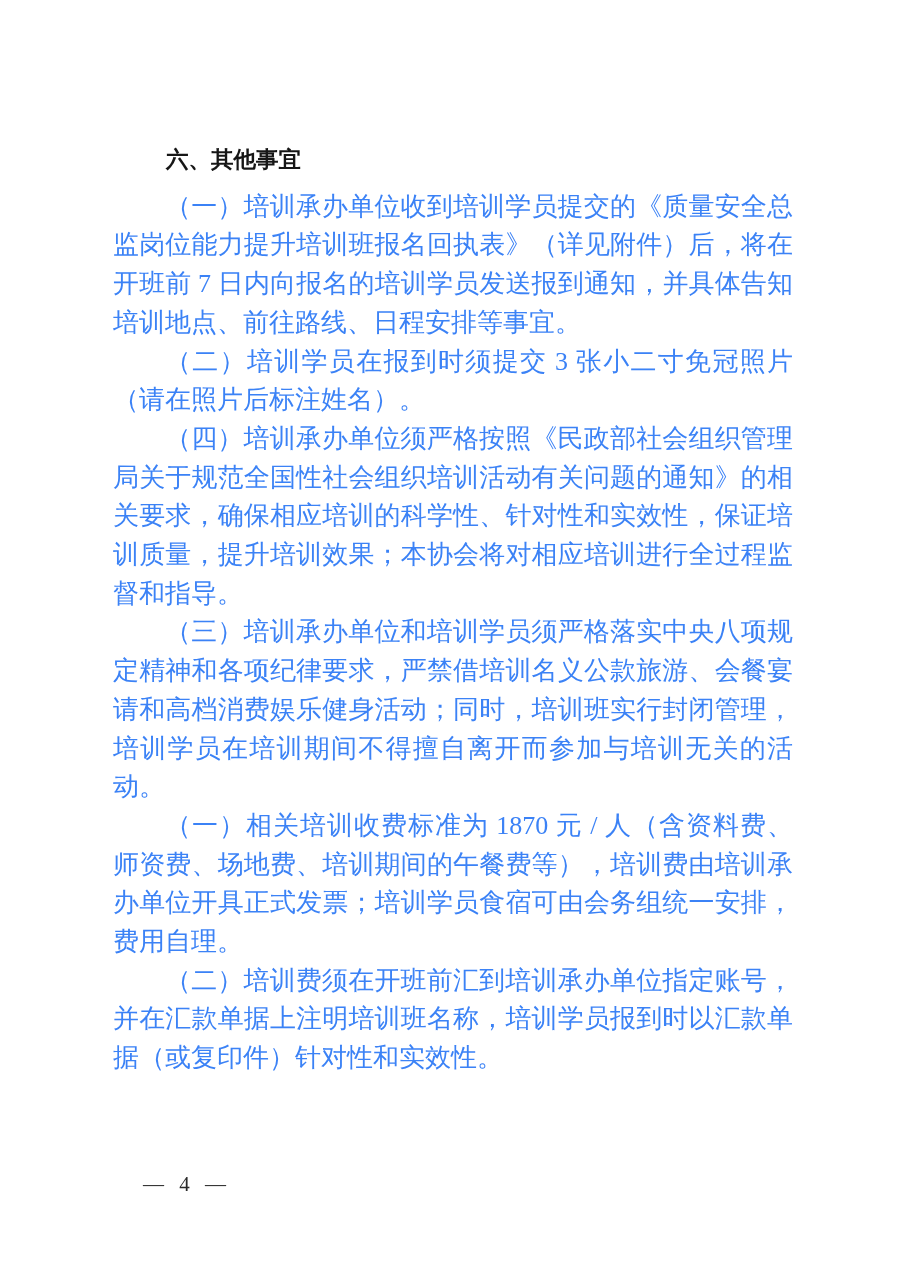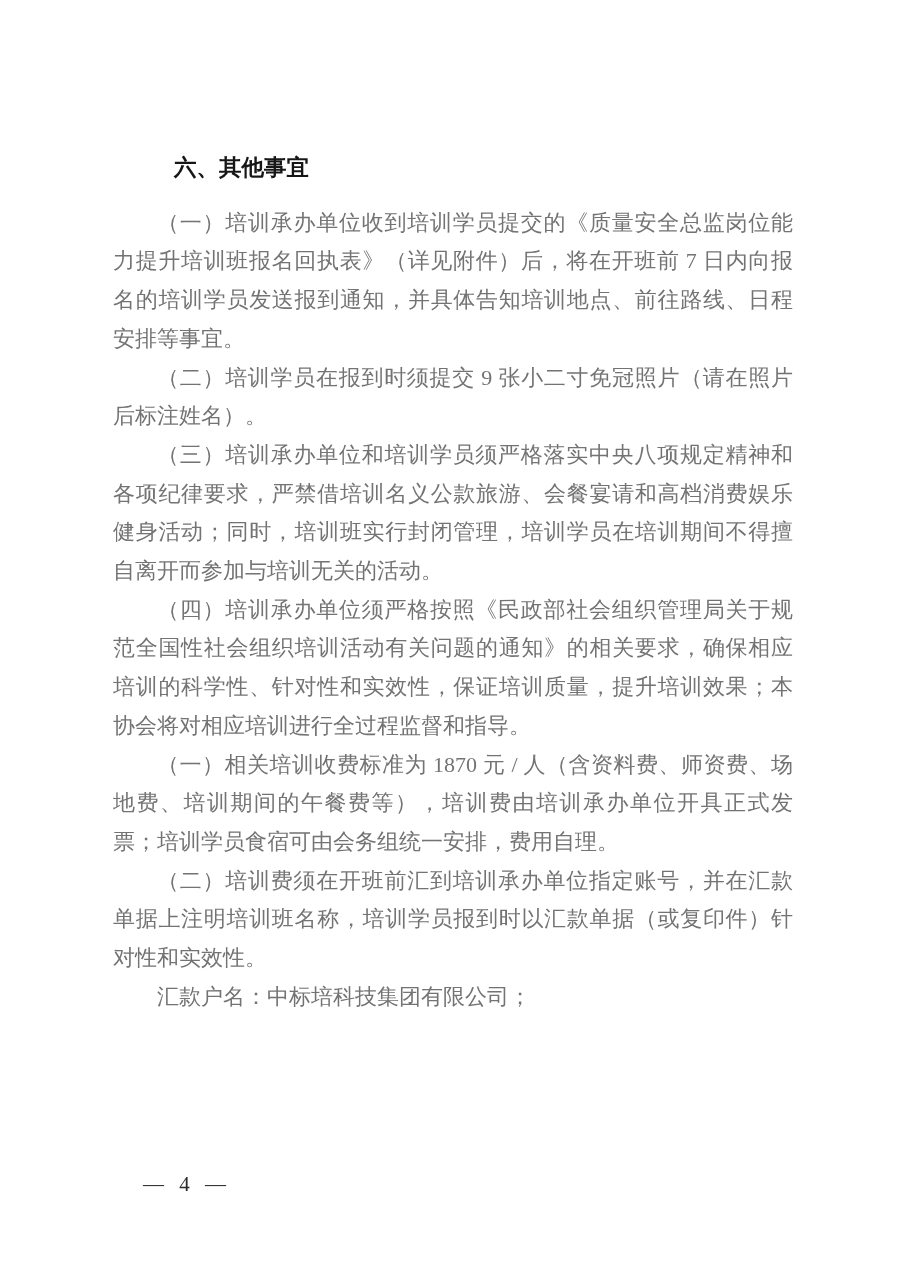--- a/index.html
+++ b/index.html
@@ -15,57 +15,56 @@
     overflow: hidden;
     color: #1f1f1f;
   }
   .content {
     position: absolute;
     left: 113px;
     top: 133px;
     width: 680px;
   }
   .heading {
-    margin: 16px;
+    margin: 8px;
     font-family: "Liberation Sans", sans-serif;
     font-weight: 700;
     font-size: 22.5px;
     line-height: 38.7px;
     text-indent: 2em;
     color: #161616;
   }
   .para {
     margin: 0;
     font-family: "Liberation Serif", serif;
-    font-size: 22px;
+    font-size: 26px;
     line-height: 38.7px;
     text-indent: 2em;
     text-align: justify;
     text-justify: inter-ideograph;
-    color: #737373;
+    color: #3b82f6;
   }
   .footer {
     position: absolute;
     left: 143px;
     top: 1172px;
     font-family: "Liberation Serif", serif;
     font-size: 21px;
     letter-spacing: 5px;
     color: #2a2a2a;
     white-space: pre;
   }
 </style>
 </head>
 <body>
 
 <div class="page">
   <div class="content">
     <h2 class="heading">六、其他事宜</h2>
     <p class="para">（一）培训承办单位收到培训学员提交的《质量安全总监岗位能力提升培训班报名回执表》（详见附件）后，将在开班前 7 日内向报名的培训学员发送报到通知，并具体告知培训地点、前往路线、日程安排等事宜。</p>
-    <p class="para">（二）培训学员在报到时须提交 9 张小二寸免冠照片（请在照片后标注姓名）。</p>
+    <p class="para">（二）培训学员在报到时须提交 3 张小二寸免冠照片（请在照片后标注姓名）。</p>
+    <p class="para">（四）培训承办单位须严格按照《民政部社会组织管理局关于规范全国性社会组织培训活动有关问题的通知》的相关要求，确保相应培训的科学性、针对性和实效性，保证培训质量，提升培训效果；本协会将对相应培训进行全过程监督和指导。</p>
     <p class="para">（三）培训承办单位和培训学员须严格落实中央八项规定精神和各项纪律要求，严禁借培训名义公款旅游、会餐宴请和高档消费娱乐健身活动；同时，培训班实行封闭管理，培训学员在培训期间不得擅自离开而参加与培训无关的活动。</p>
-    <p class="para">（四）培训承办单位须严格按照《民政部社会组织管理局关于规范全国性社会组织培训活动有关问题的通知》的相关要求，确保相应培训的科学性、针对性和实效性，保证培训质量，提升培训效果；本协会将对相应培训进行全过程监督和指导。</p>
     <p class="para">（一）相关培训收费标准为 1870 元 / 人（含资料费、师资费、场地费、培训期间的午餐费等），培训费由培训承办单位开具正式发票；培训学员食宿可由会务组统一安排，费用自理。</p>
     <p class="para">（二）培训费须在开班前汇到培训承办单位指定账号，并在汇款单据上注明培训班名称，培训学员报到时以汇款单据（或复印件）针对性和实效性。</p>
-    <p class="para">汇款户名：中标培科技集团有限公司；</p>
   </div>
   <div class="footer">— 4 —</div>
 </div>
 
 </body></html>

